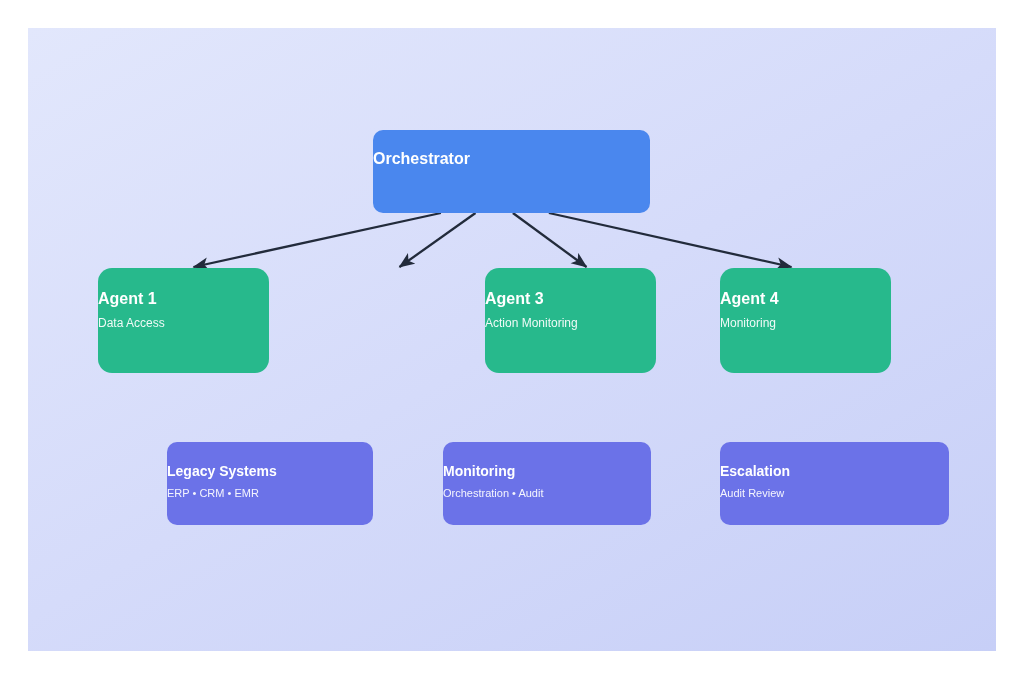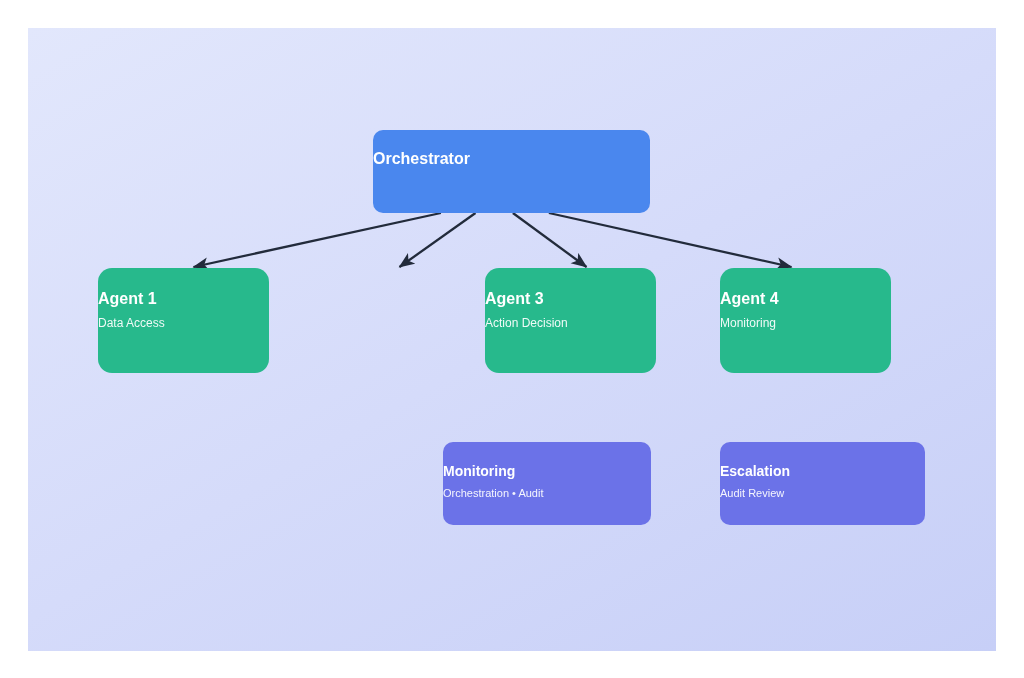--- a/index.html
+++ b/index.html
@@ -64,21 +64,21 @@
   .agent-3 { left: 692px; }
 
   .system {
     top: 414px; height: 83px;
     background: #6b72e8; border-radius: 10px;
   }
   .system .node-title { font-size: 14px; margin-top: 21px; }
   .system .node-subtitle { font-size: 11px; margin-top: 8px; }
   .system-0 { left: 139px; width: 206px; }
   .system-1 { left: 415px; width: 208px; }
-  .system-2 { left: 692px; width: 205px; }
+  .system-2 { left: 692px; width: 229px; }
 </style>
 </head>
 <body>
 
 <div class="page">
   <div class="canvas">
 
 
     <svg class="edges" width="968" height="623" viewBox="0 0 968 623">
       <defs>
@@ -97,27 +97,31 @@
     <div class="node orchestrator">
       <div class="node-title">Orchestrator</div>
     </div>
 
     <div class="node agent agent-0">
       <div class="node-title">Agent 1</div>
       <div class="node-subtitle">Data Access</div>
     </div>
     <div class="node agent agent-2">
       <div class="node-title">Agent 3</div>
-      <div class="node-subtitle">Action Decision</div>
+      <div class="node-subtitle">Action Monitoring</div>
     </div>
     <div class="node agent agent-3">
       <div class="node-title">Agent 4</div>
       <div class="node-subtitle">Monitoring</div>
     </div>
 
+    <div class="node system system-0">
+      <div class="node-title">Legacy Systems</div>
+      <div class="node-subtitle">ERP • CRM • EMR</div>
+    </div>
     <div class="node system system-1">
       <div class="node-title">Monitoring</div>
       <div class="node-subtitle">Orchestration • Audit</div>
     </div>
     <div class="node system system-2">
       <div class="node-title">Escalation</div>
       <div class="node-subtitle">Audit Review</div>
     </div>
 
   </div>

